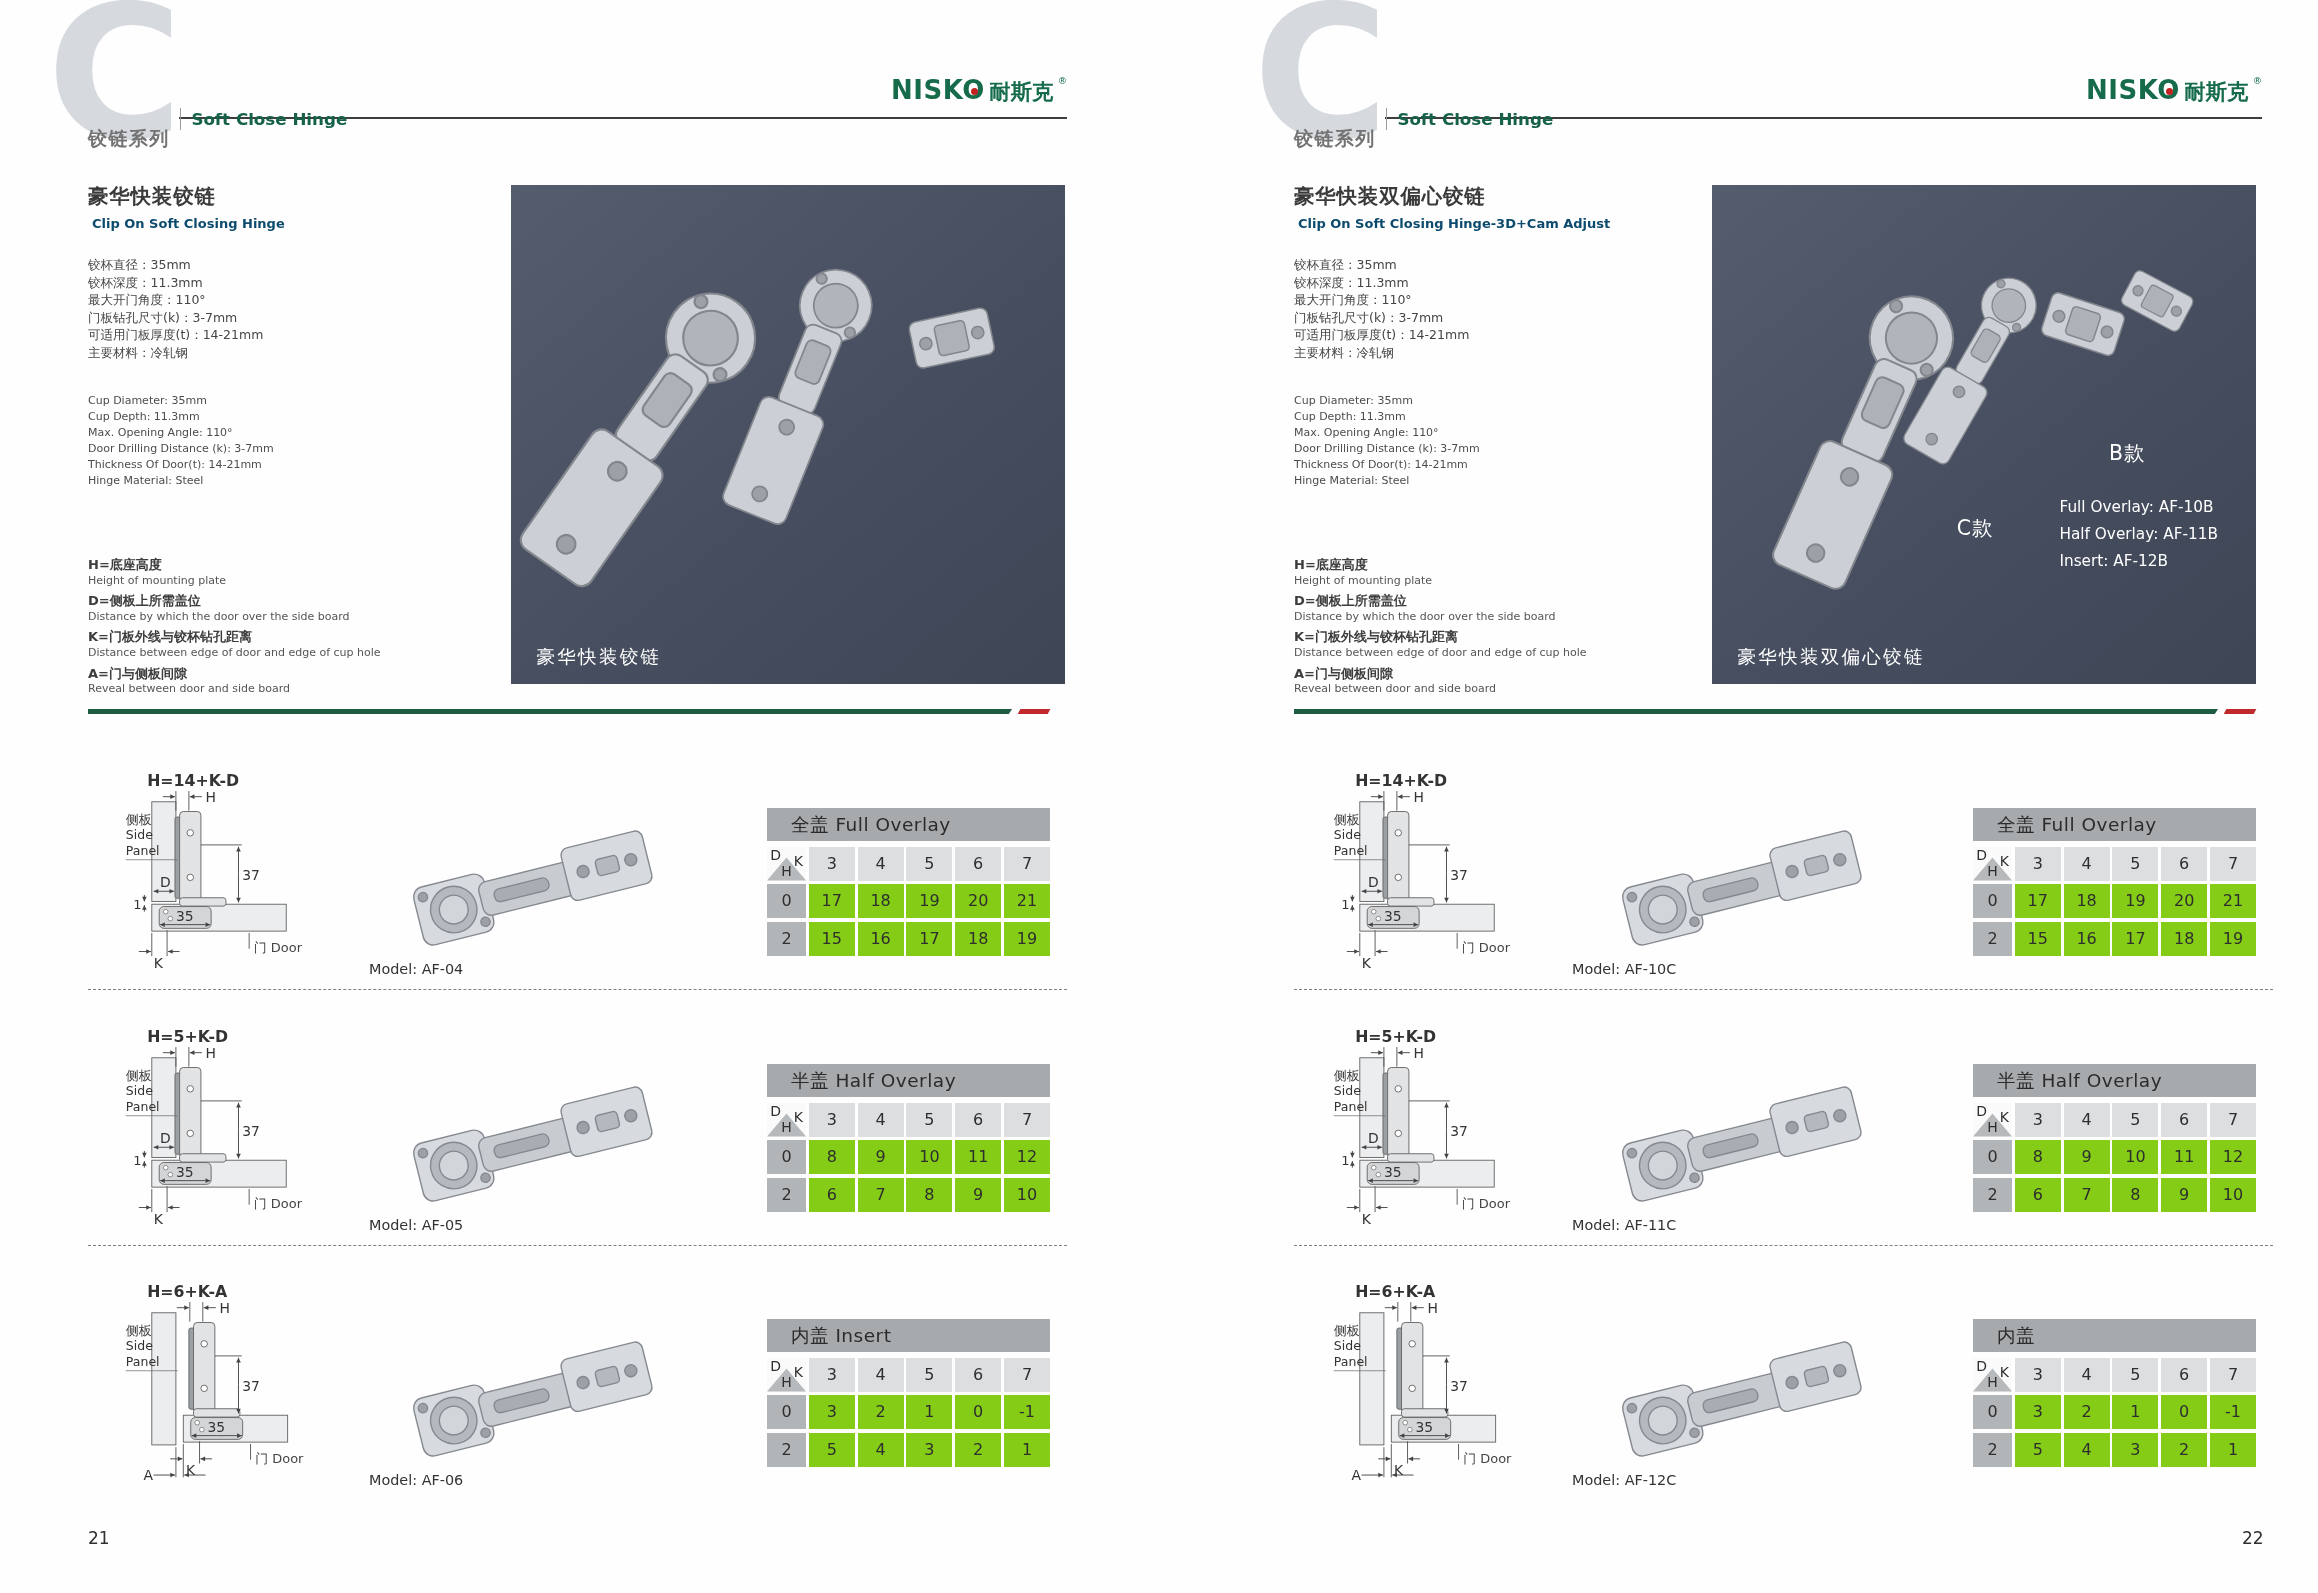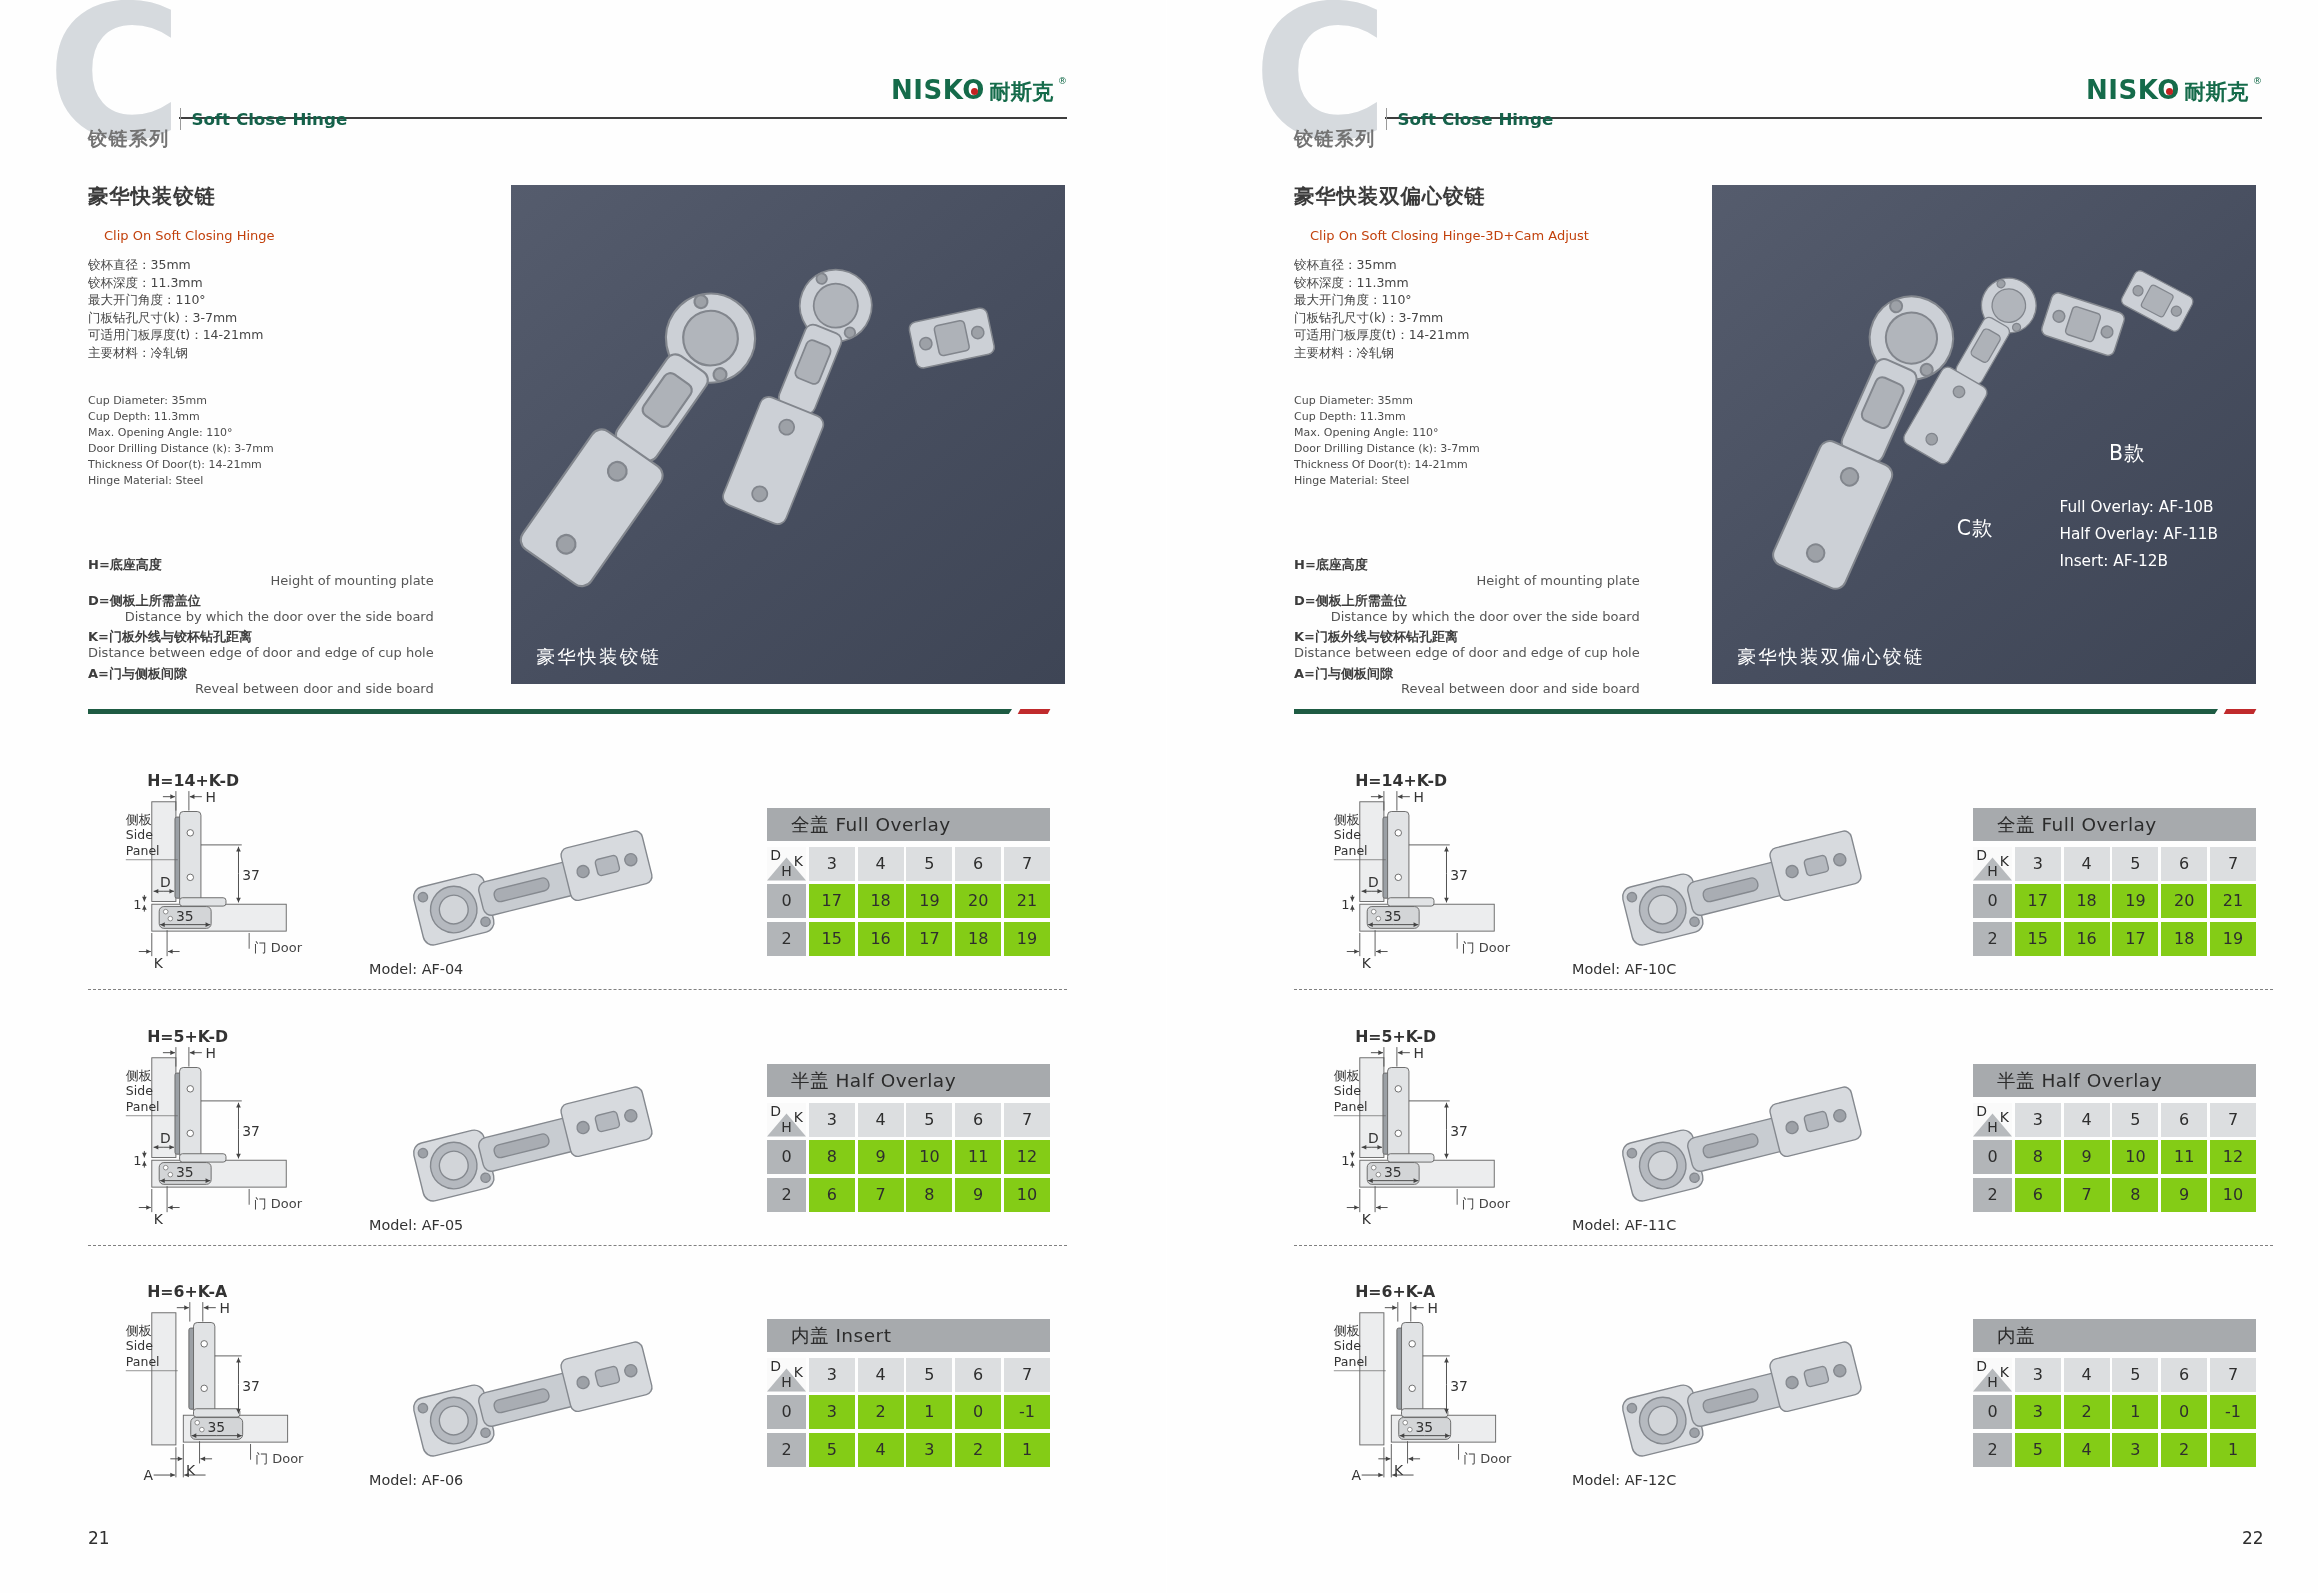--- a/index.html
+++ b/index.html
@@ -21,30 +21,30 @@
   .hd-line{position:absolute;top:117px;left:calc(var(--mx) + 91px);
            width:calc(var(--content-right) - var(--mx) - 91px);height:2.3px;background:#3d3d3d;z-index:1;}
   .logo{position:absolute;top:75px;left:calc(var(--content-right) - 176px);display:flex;
         align-items:baseline;gap:4.6px;color:#156b4a;z-index:3;}
   .logo-en{font-size:26px;font-weight:800;letter-spacing:0.5px;position:relative;}
   .logo-en::after{content:"";position:absolute;right:7px;top:12.5px;width:7px;height:7px;border-radius:50%;background:#c42222;}
   .logo-cn{font-size:21.3px;font-weight:700;}
   .logo-reg{font-size:9.3px;align-self:flex-start;}
 
   .t-cn{position:absolute;top:182px;left:var(--mx);margin:0;font-size:20.4px;font-weight:700;color:#3a3a3a;letter-spacing:0.9px;}
-  .t-en{position:absolute;top:212px;left:var(--mx);margin:16px;font-size:13px;font-weight:400;color:#c2410c;}
+  .t-en{position:absolute;top:212px;left:var(--mx);margin:4px;font-size:13px;font-weight:700;color:#0c4a6e;}
 
   ul.specs{list-style:none;margin:0;padding:0;position:absolute;left:var(--mx);}
   .specs-cn{top:256px;font-size:12.5px;line-height:17.6px;color:#454545;}
   .specs-en{top:393px;font-size:11px;line-height:16px;color:#4c4c4c;}
 
   .defs{position:absolute;top:556px;left:var(--mx);margin:0;}
   .defs .pair{margin-bottom:4.2px;}
   .def-cn{font-size:13px;font-weight:600;color:#3d3d3d;line-height:17.6px;}
-  .def-en{font-size:13px;color:#555;line-height:14.4px;text-align:right;}
+  .def-en{font-size:11px;color:#555;line-height:14.4px;}
 
   .photo{position:absolute;top:185px;left:var(--photo-x);width:var(--photo-w);height:499px;margin:0;
          background:linear-gradient(140deg,#555c6d 0%,#474e5f 55%,#3e4555 100%);}
   .photo-art{position:absolute;inset:0;}
   .photo-art svg{position:absolute;inset:0;}
   .photo-cap{position:absolute;left:25.5px;bottom:15px;font-size:18.5px;color:#fff;letter-spacing:2.3px;}
   .ph-b{position:absolute;left:73%;top:51%;font-size:20.4px;color:#fff;letter-spacing:0.9px;}
   .ph-c{position:absolute;left:45%;top:66%;font-size:20.4px;color:#fff;letter-spacing:0.9px;}
   .ph-lines{position:absolute;right:7%;top:62%;text-align:left;font-size:15.3px;line-height:27px;color:#fff;}
   .ph-b:empty,.ph-c:empty,.ph-lines div:empty{display:none;}

